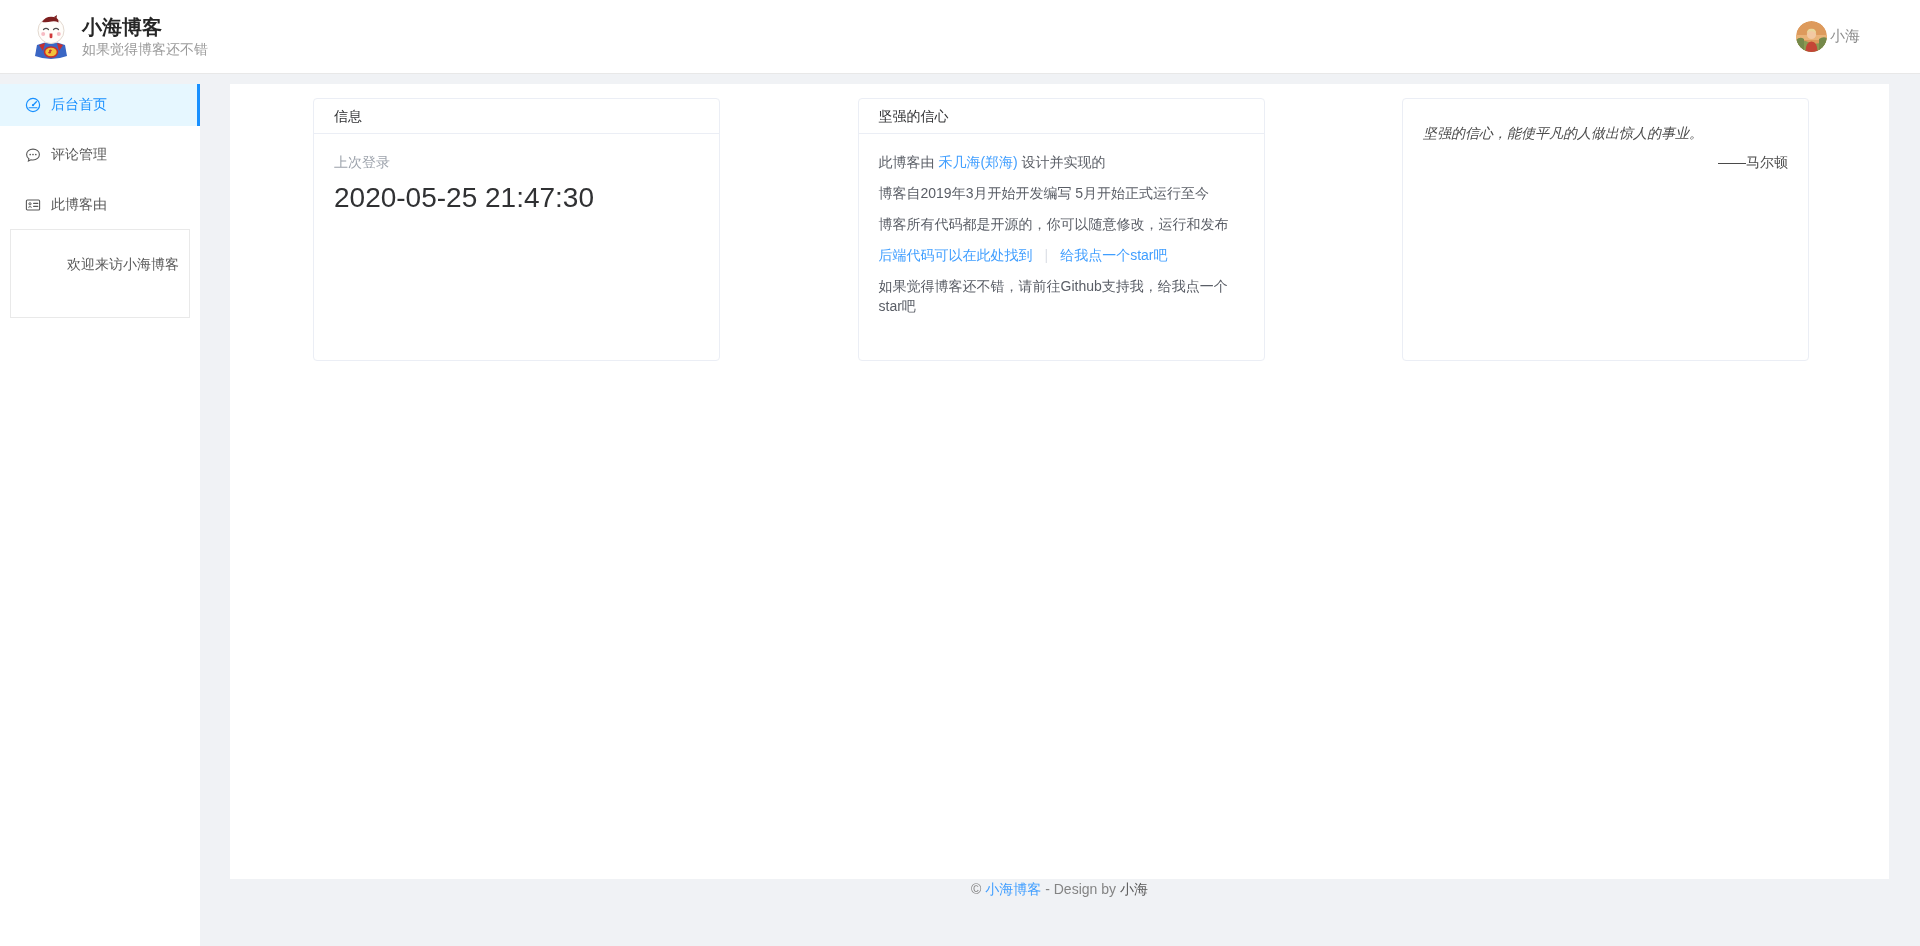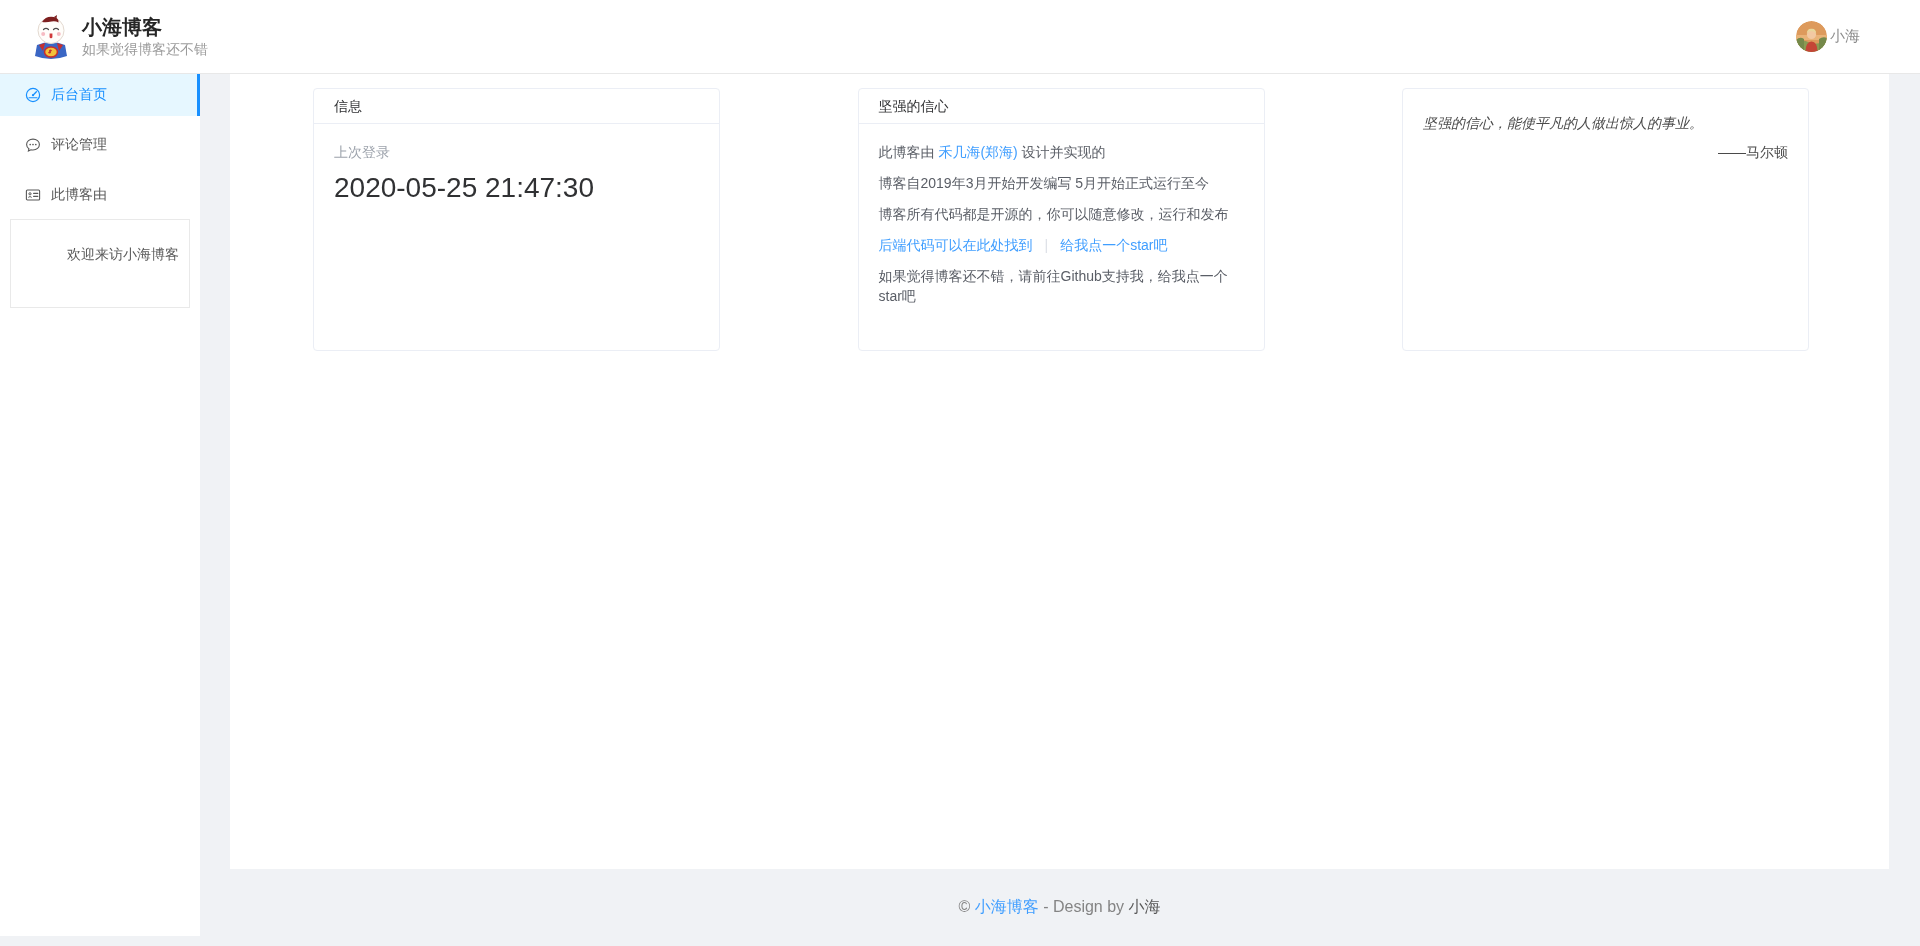--- a/index.html
+++ b/index.html
@@ -24,21 +24,21 @@
     padding:0 60px 0 30px;
   }
   .brand{display:flex;align-items:center;gap:10px;cursor:pointer;}
   .logo{width:42px;height:46px;display:block;flex:none;}
   .brand-title{font-size:20px;font-weight:bold;color:#262626;line-height:24px;}
   .brand-subtitle{font-size:14px;color:#9b9b9b;line-height:18px;margin-top:1px;}
   .user{display:flex;align-items:center;gap:3px;cursor:pointer;}
   .avatar{width:31px;height:31px;border-radius:50%;overflow:hidden;display:block;flex:none;}
   .username{font-size:15px;color:#8c8c8c;}
   
-  .layout{display:flex;height:862px;}
+  .layout{display:flex;margin-top:10px;height:862px;}
   .sidebar{width:200px;flex:none;background:#fff;}
   .menu-item{
     height:42px;display:flex;align-items:center;gap:10px;
     padding-left:25px;font-size:14px;color:#595959;cursor:pointer;
   }
   .menu-item + .menu-item{margin-top:8px;}
   .menu-item.active{
     background:var(--active-bg);color:var(--primary);
     border-right:3px solid var(--primary);
   }
@@ -65,22 +65,22 @@
   .login-time{margin-top:10px;font-size:28px;color:#303133;line-height:32px;}
   .card-body p{margin:0 0 11px;line-height:20px;}
   .card-body p:last-child{margin-bottom:0;}
   a{color:var(--link);text-decoration:none;cursor:pointer;}
   .sep{color:#dcdfe6;margin:0 12px;}
   .quote-card{padding:24px 20px;}
   .quote-text{margin:0;font-size:14px;line-height:20px;color:#4a4a4a;font-style:italic;}
   .quote-author{margin:9px 0 0;font-size:14px;line-height:20px;color:#4a4a4a;text-align:right;}
   
   .page-footer{
-    height:64px;text-align:center;padding-top:28px;
-    font-size:16px;color:#848484;line-height:20px;
+    height:64px;text-align:center;
+    font-size:14px;color:#848484;line-height:20px;
   }
   .page-footer .designer{color:#595959;}
 </style>
 </head>
 <body>
 
 <header class="app-header">
   <div class="brand">
     <svg class="logo" viewBox="0 0 42 46" aria-hidden="true">
 

